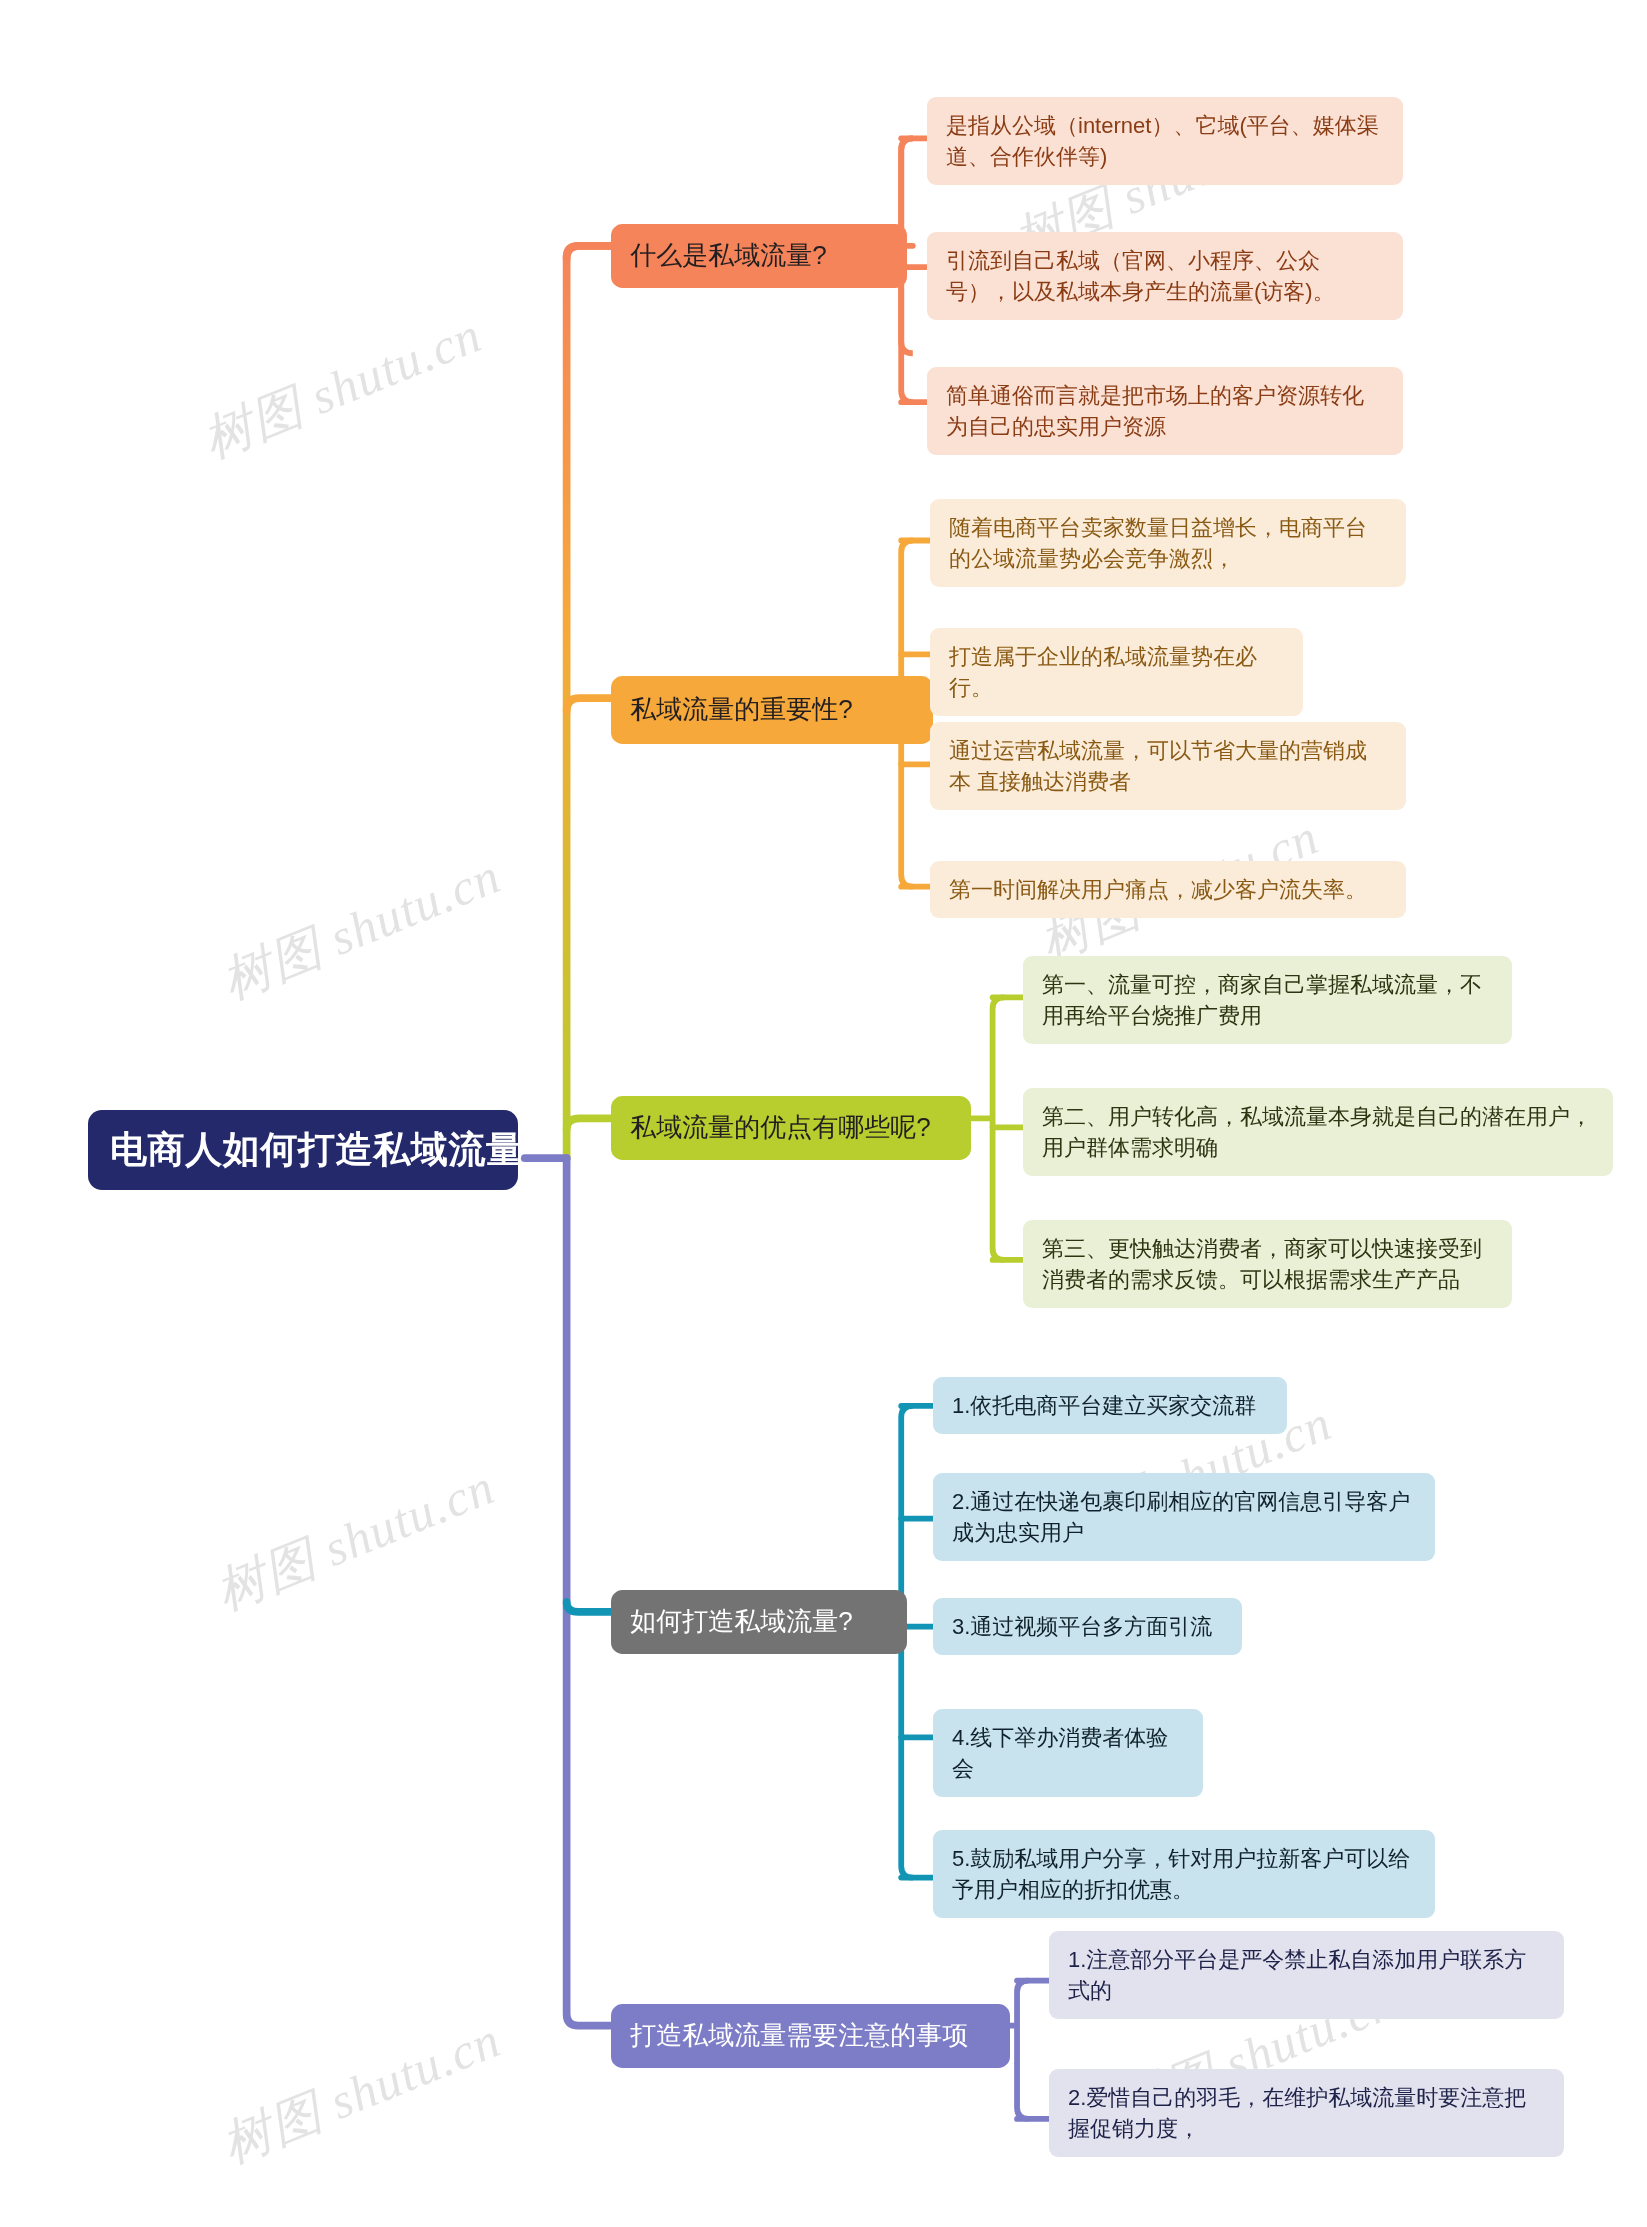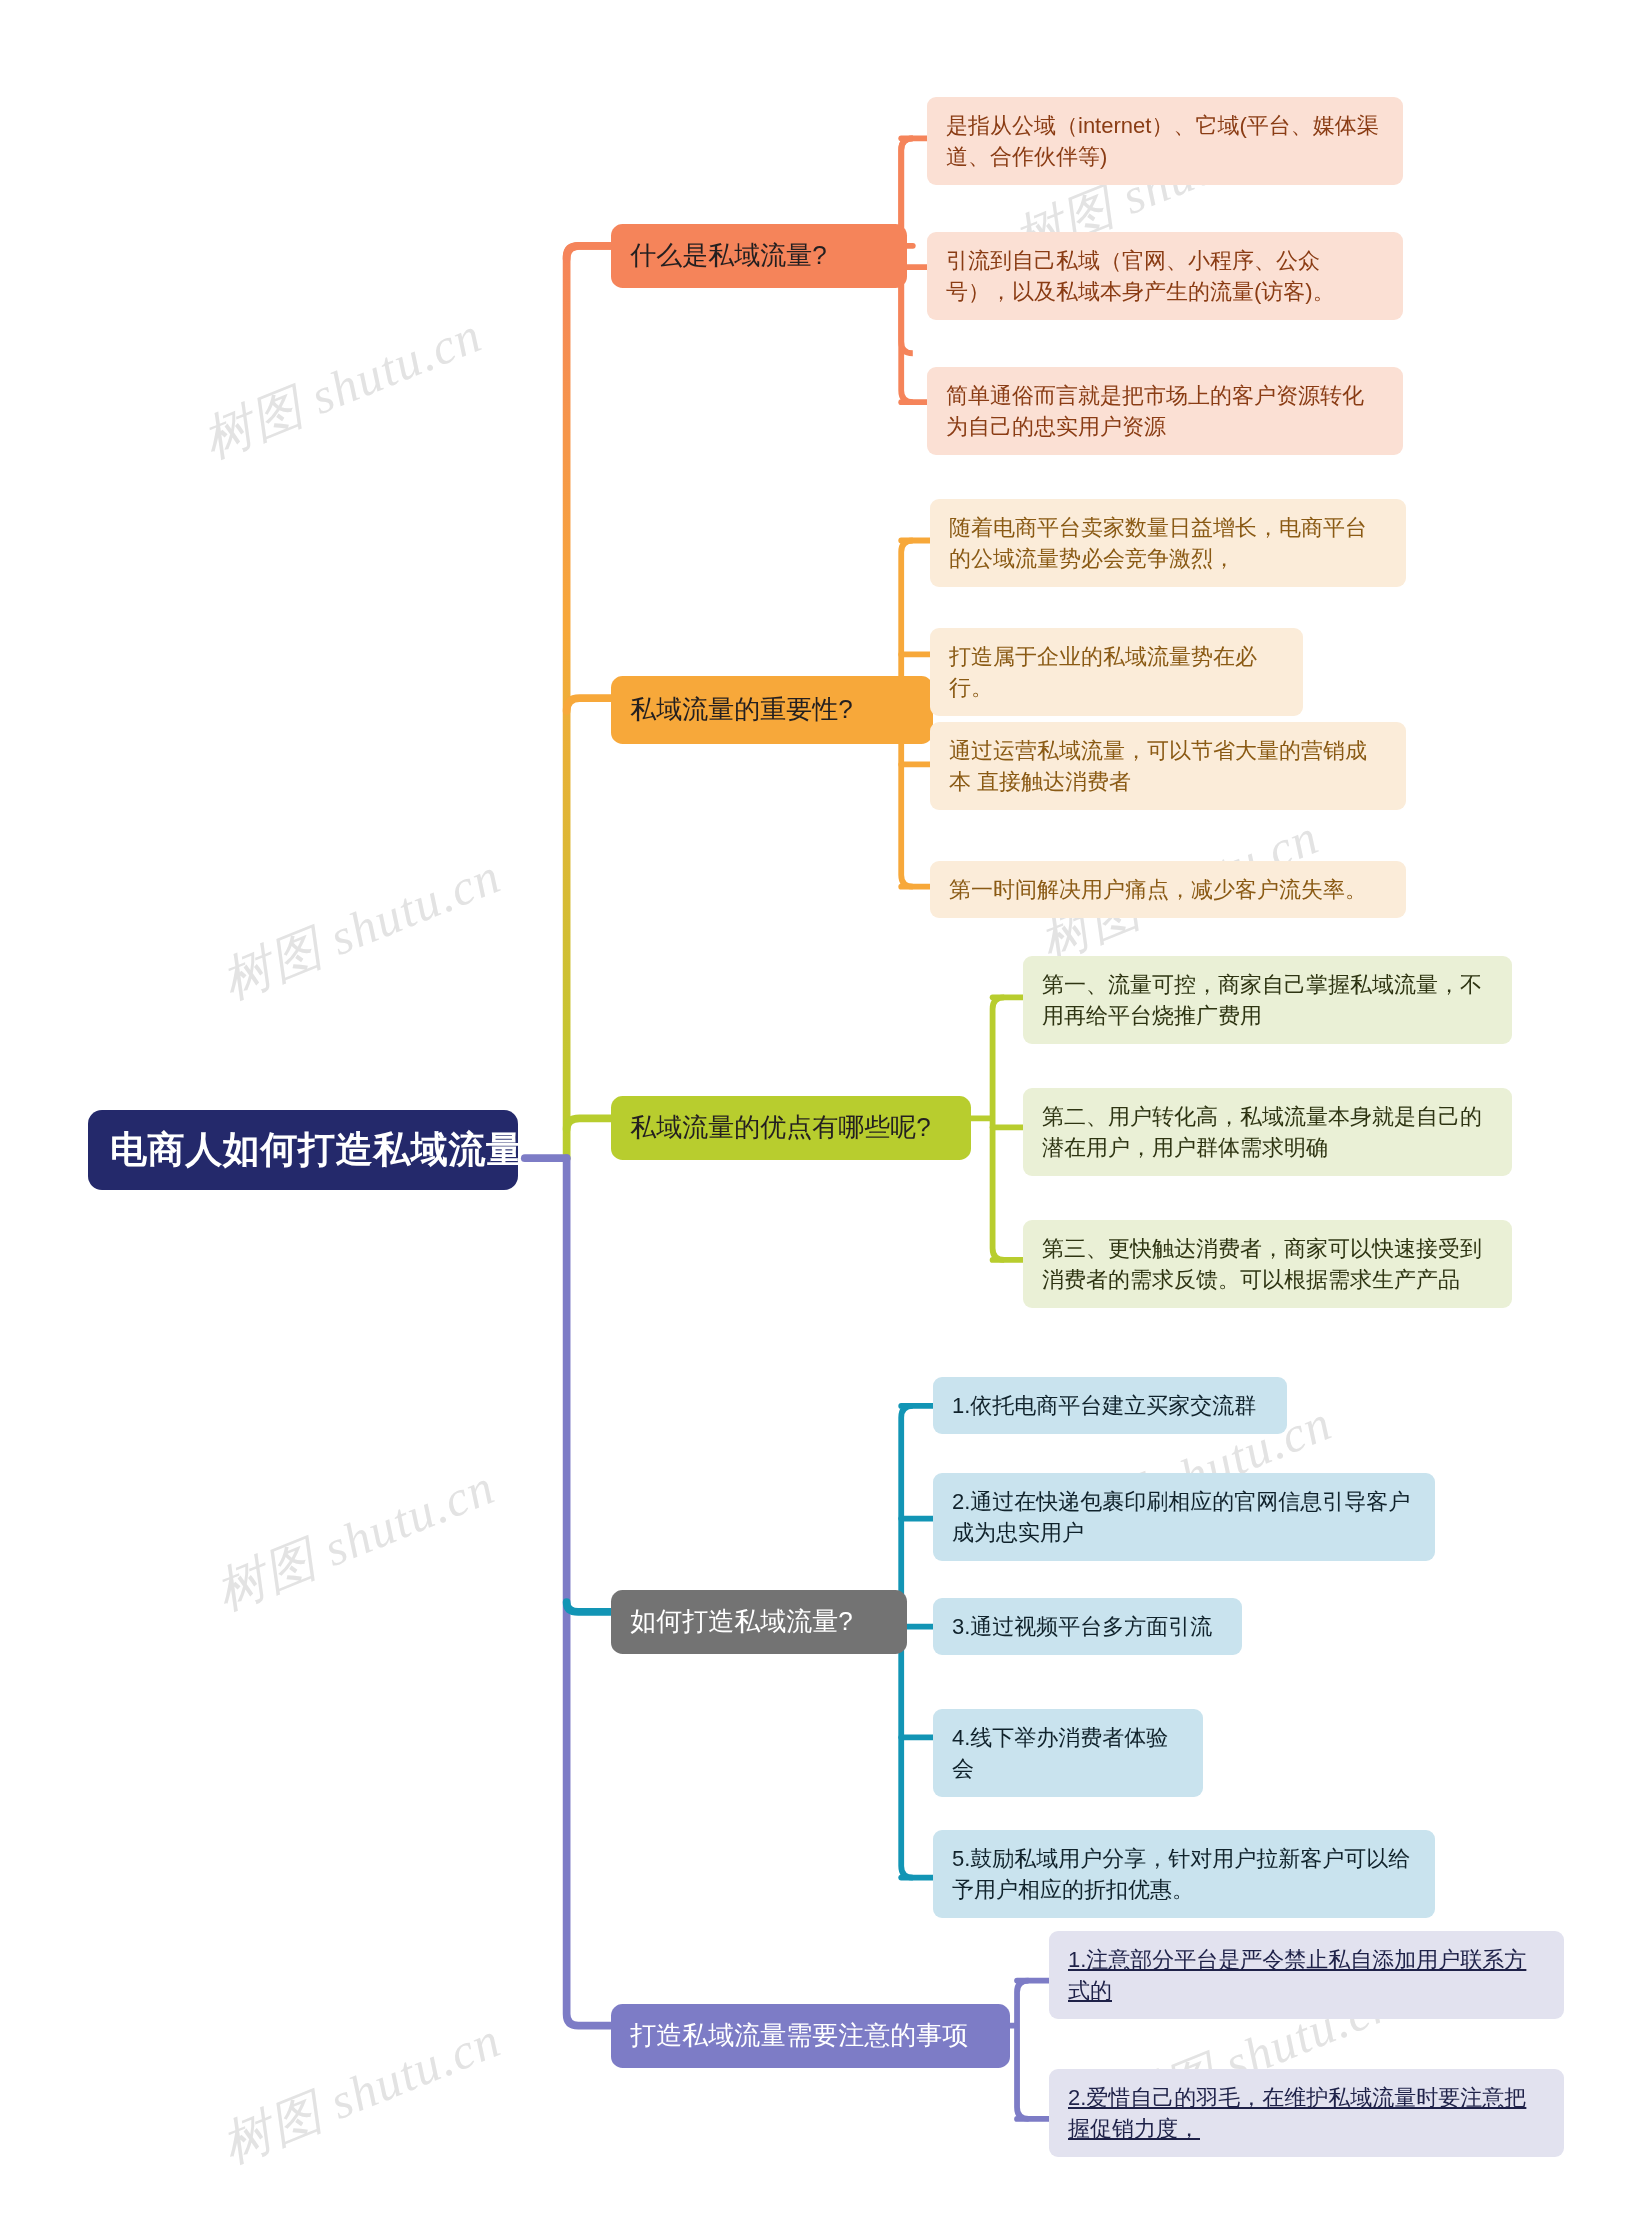--- a/index.html
+++ b/index.html
@@ -85,21 +85,21 @@
     font-size: 22px;
     line-height: 1.42;
     padding: 13px 19px;
     border-radius: 9px;
     font-weight: 400;
   }
   .leaf.l1 { background: #fbe0d4; color: #8a3c14; }
   .leaf.l2 { background: #fbecd9; color: #8a5a14; }
   .leaf.l3 { background: #eaf0d6; color: #2e3412; }
   .leaf.l4 { background: #c9e3ee; color: #10222b; }
-  .leaf.l5 { background: #e2e2ef; color: #1e2148; text-decoration: underline; }
+  .leaf.l5 { background: #e2e2ef; color: #1e2148; }
 </style>
 </head>
 <body>
 
 <div id="canvas">
 
   <div class="wm-layer">
     <div class="wm" style="left:193px;  top:412px;">树图 shutu.cn</div>
     <div class="wm" style="left:1004px; top:212px;">树图 shutu.cn</div>
     <div class="wm" style="left:212px;  top:953px;">树图 shutu.cn</div>
@@ -202,21 +202,21 @@
     <span>第一时间解决用户痛点，减少客户流失率。</span>
   </div>
 
   <div class="node topic t3" style="left:611px; top:1086px; width:360px; height:64px;">
     <span>私域流量的优点有哪些呢?</span>
   </div>
 
   <div class="node leaf l3" style="left:1023px; top:956px; width:489px;">
     <span>第一、流量可控，商家自己掌握私域流量，不用再给平台烧推广费用</span>
   </div>
-  <div class="node leaf l3" style="left:1023px; top:1088px; width:489px;">
+  <div class="node leaf l3" style="left:1023px; top:1088px; width:590px;">
     <span>第二、用户转化高，私域流量本身就是自己的潜在用户，用户群体需求明确</span>
   </div>
   <div class="node leaf l3" style="left:1023px; top:1220px; width:489px;">
     <span>第三、更快触达消费者，商家可以快速接受到消费者的需求反馈。可以根据需求生产产品</span>
   </div>
 
   <div class="node topic t4" style="left:611px; top:1580px; width:296px; height:64px;">
     <span>如何打造私域流量?</span>
   </div>
 

